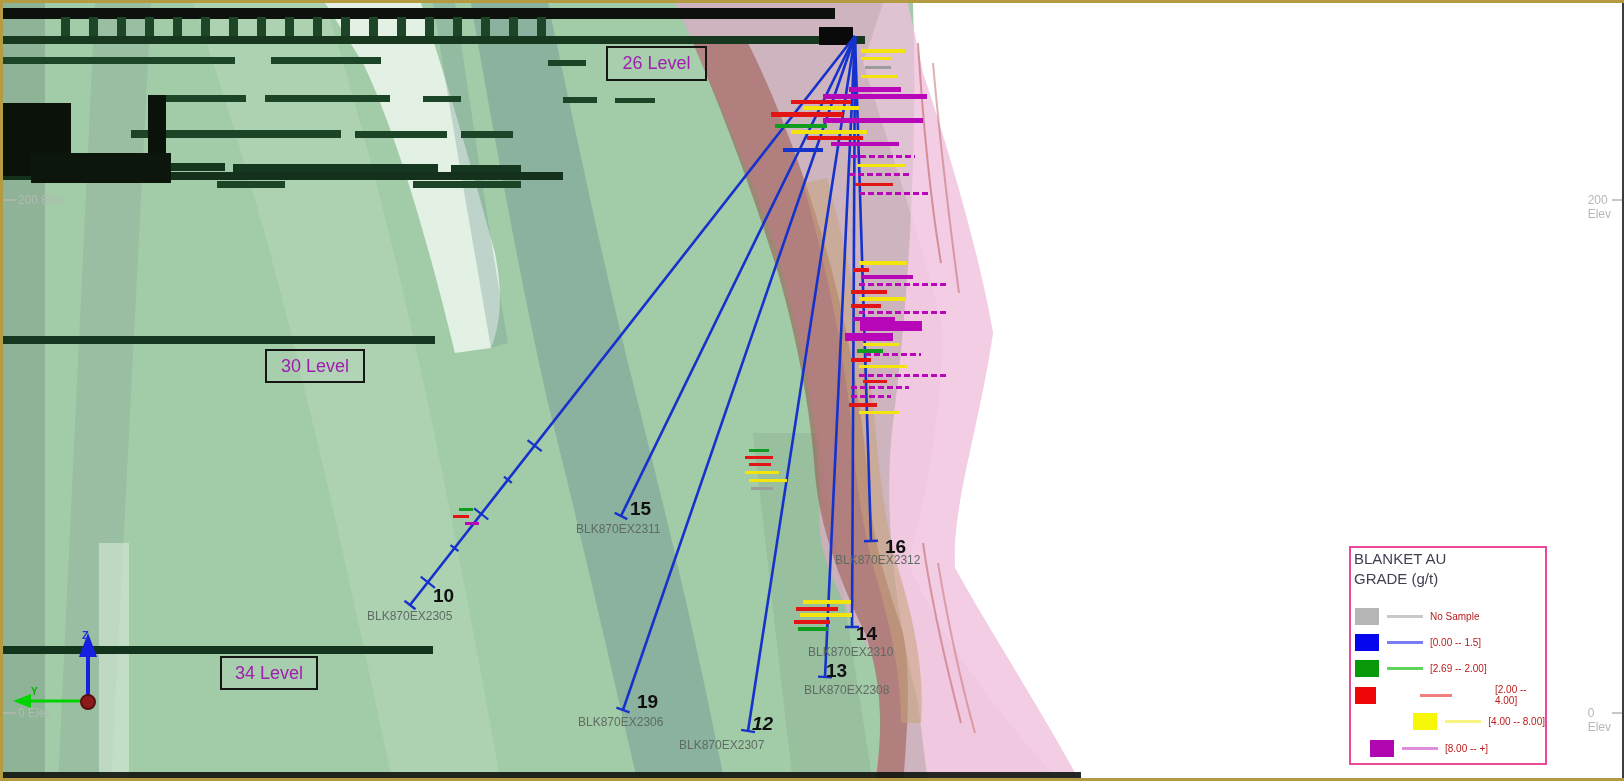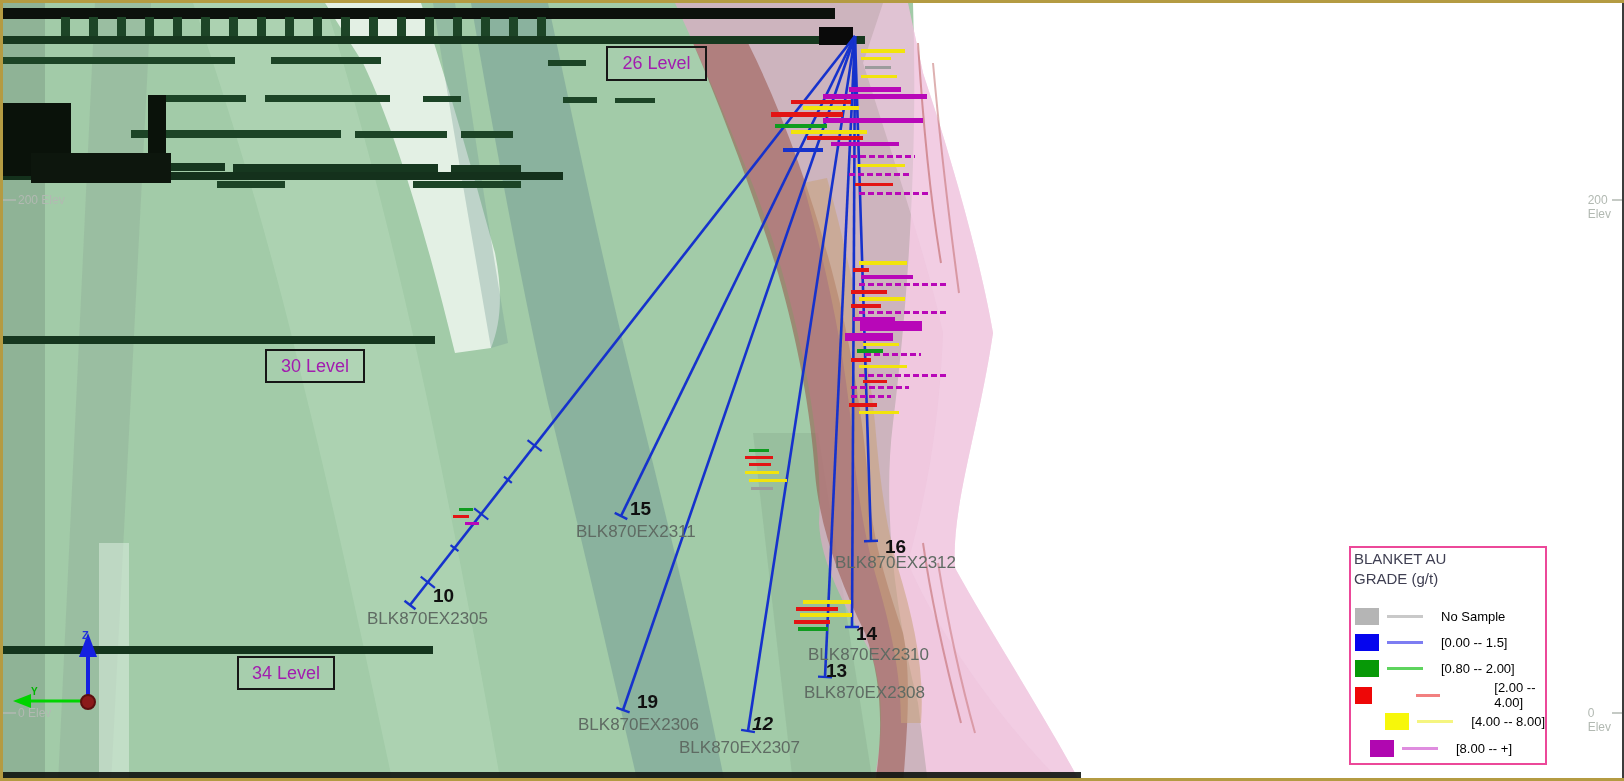--- a/index.html
+++ b/index.html
@@ -4,29 +4,29 @@
 <style>
   html,body{margin:0;padding:0;background:#888;font-family:"Liberation Sans",sans-serif;}
   #stage{position:relative;width:1624px;height:781px;background:#ffffff;overflow:hidden;
          border-top:3px solid #b49b42;border-left:3px solid #b49b42;border-bottom:3px solid #b49b42;
          box-sizing:border-box;}
   svg{position:absolute;left:0;top:0;}
   .lbl{position:absolute;white-space:nowrap;}
   .level-box{position:absolute;border:2px solid #161616;color:#a21caf;font-size:18px;
              display:flex;align-items:center;justify-content:center;background:rgba(255,255,255,0.06);}
   .hole-num{position:absolute;font-weight:bold;font-size:19px;color:#101010;}
-  .hole-name{position:absolute;font-size:17px;color:#5f6b63;}
+  .hole-name{position:absolute;font-size:12px;color:#5f6b63;}
   .elev{position:absolute;font-size:12px;color:#b2b9b2;}
   #legend{position:absolute;left:1346px;top:543px;width:198px;height:219px;background:#ffffff;
           border:2px solid #ec4899;box-sizing:border-box;color:#3f3f52;}
   #legend .title{font-size:15px;line-height:19px;margin:1px 0 0 3px;color:#3f3f52;}
   .legend-row{position:absolute;left:0;height:22px;display:flex;align-items:center;}
   .legend-swatch{width:24px;height:17px;margin-left:4px;}
   .legend-line{width:36px;height:3px;margin-left:8px;}
-  .legend-text{margin-left:18px;font-size:13px;color:#000000;}
+  .legend-text{margin-left:7px;font-size:10px;color:#b91c1c;}
   .right-dark{position:absolute;left:1619px;top:0;width:3px;height:781px;background:#3c3c3c;}
 </style>
 </head>
 <body>
 
 <div id="stage">
 
   <svg width="1624" height="781">
 
     <path d="M0,0 H910 C915,150 905,300 890,420 C880,500 890,600 915,700 L925,781 H0 Z" fill="#a2cba8"></path>
@@ -203,21 +203,21 @@
       <rect x="450" y="512" width="16" height="3" fill="#e31414"></rect>
       <rect x="462" y="519" width="14" height="3" fill="#b807b8"></rect>
     </svg>
 
   <div class="lbl" style="left:79px;top:626px;font-size:11px;font-weight:bold;color:#2233dd;">Z</div>
   <div class="lbl" style="left:28px;top:683px;font-size:10px;font-weight:bold;color:#00b400;">Y</div>
 
   <div id="labels">
       <div class="level-box" style="left: 603px; top: 43px; width: 97px; height: 31px;">26 Level</div>
       <div class="level-box" style="left: 224px; top: 346px; width: 96px; height: 30px; margin-left: 38px;">30 Level</div>
-      <div class="level-box" style="left: 234px; top: 653px; width: 94px; height: 30px;">34 Level</div>
+      <div class="level-box" style="left: 217px; top: 653px; width: 94px; height: 30px;">34 Level</div>
       <div class="hole-num" style="left: 430px; top: 582px;">10</div>
       <div class="hole-name" style="left: 364px; top: 606px;">BLK870EX2305</div>
       <div class="hole-num" style="left: 627px; top: 495px;">15</div>
       <div class="hole-name" style="left: 573px; top: 519px;">BLK870EX2311</div>
       <div class="hole-num" style="left: 634px; top: 688px;">19</div>
       <div class="hole-name" style="left: 575px; top: 712px;">BLK870EX2306</div>
       <div class="hole-num" style="left: 749px; top: 710px; font-style: italic;">12</div>
       <div class="hole-name" style="left: 676px; top: 735px;">BLK870EX2307</div>
       <div class="hole-num" style="left: 823px; top: 657px;">13</div>
       <div class="hole-name" style="left: 777px; top: 680px; margin-left: 24px;">BLK870EX2308</div>
@@ -241,21 +241,21 @@
           <div class="legend-text">No Sample</div>
         </div>
         <div class="legend-row" style="top: 83.4px; width: 100%;">
           <div class="legend-swatch" style="background: rgb(5, 5, 238);"></div>
           <div class="legend-line" style="background: rgb(125, 125, 242);"></div>
           <div class="legend-text">[0.00 -- 1.5]</div>
         </div>
         <div class="legend-row" style="top: 109.8px; width: 100%;">
           <div class="legend-swatch" style="background: rgb(7, 153, 7);"></div>
           <div class="legend-line" style="background: rgb(94, 212, 94);"></div>
-          <div class="legend-text">[0.80 -- 2.00]</div>
+          <div class="legend-text">[2.69 -- 2.00]</div>
         </div>
         <div class="legend-row" style="top: 136.2px; width: 100%; gap: 36px;">
           <div class="legend-swatch" style="background: rgb(238, 7, 7);"></div>
           <div class="legend-line" style="background: rgb(242, 128, 128);"></div>
           <div class="legend-text">[2.00 -- 4.00]</div>
         </div>
         <div class="legend-row" style="top: 162.6px; width: 100%; justify-content: flex-end;">
           <div class="legend-swatch" style="background: rgb(247, 247, 10);"></div>
           <div class="legend-line" style="background: rgb(245, 245, 128);"></div>
           <div class="legend-text">[4.00 -- 8.00]</div>

